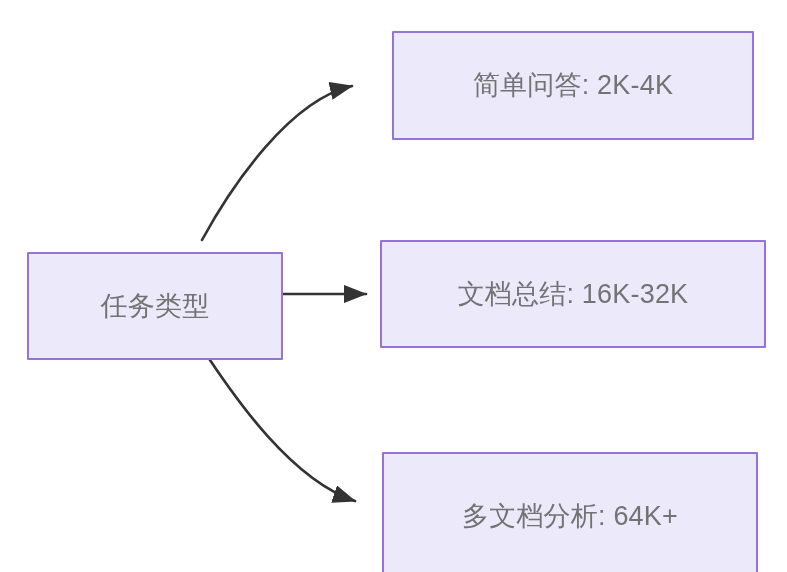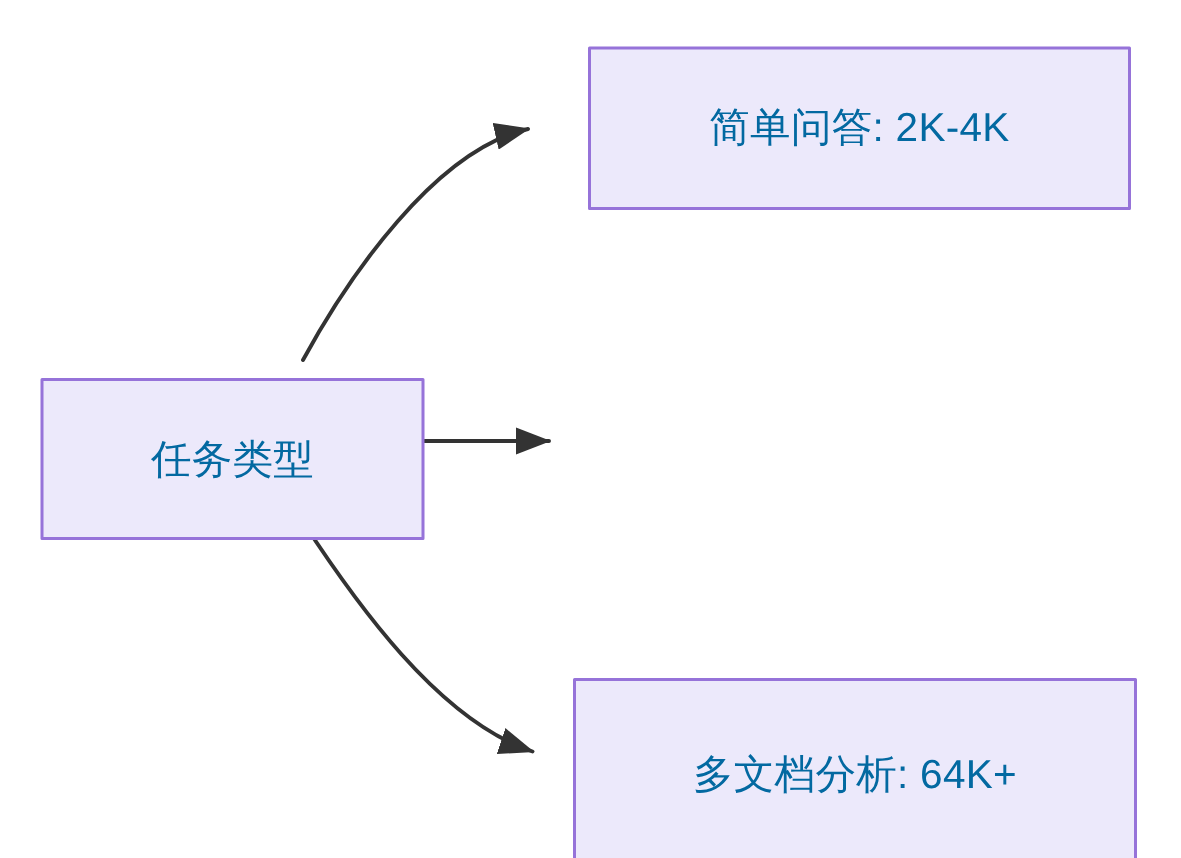--- a/index.html
+++ b/index.html
@@ -30,21 +30,21 @@
   }
   .node {
     position: absolute;
     box-sizing: border-box;
     background: #ece9fb;
     border: 2px solid #9673d9;
     border-radius: 1px;
     display: flex;
     align-items: center;
     justify-content: center;
-    color: #0369a1;
+    color: #737373;
     font-size: 27px;
     line-height: 1.2;
     letter-spacing: 0.2px;
     white-space: nowrap;
   }
   .node-label {
     display: block;
   }
   #node-source {
     left: 27px;
@@ -92,18 +92,21 @@
   </svg>
 
   <div class="node" id="node-source">
     <span class="node-label">任务类型</span>
   </div>
 
   <div class="node" id="node-simple-qa">
     <span class="node-label">简单问答: 2K-4K</span>
   </div>
 
+  <div class="node" id="node-doc-summary">
+    <span class="node-label">文档总结: 16K-32K</span>
+  </div>
 
   <div class="node" id="node-multi-doc">
     <span class="node-label">多文档分析: 64K+</span>
   </div>
 
 </div>
 
 </body></html>

